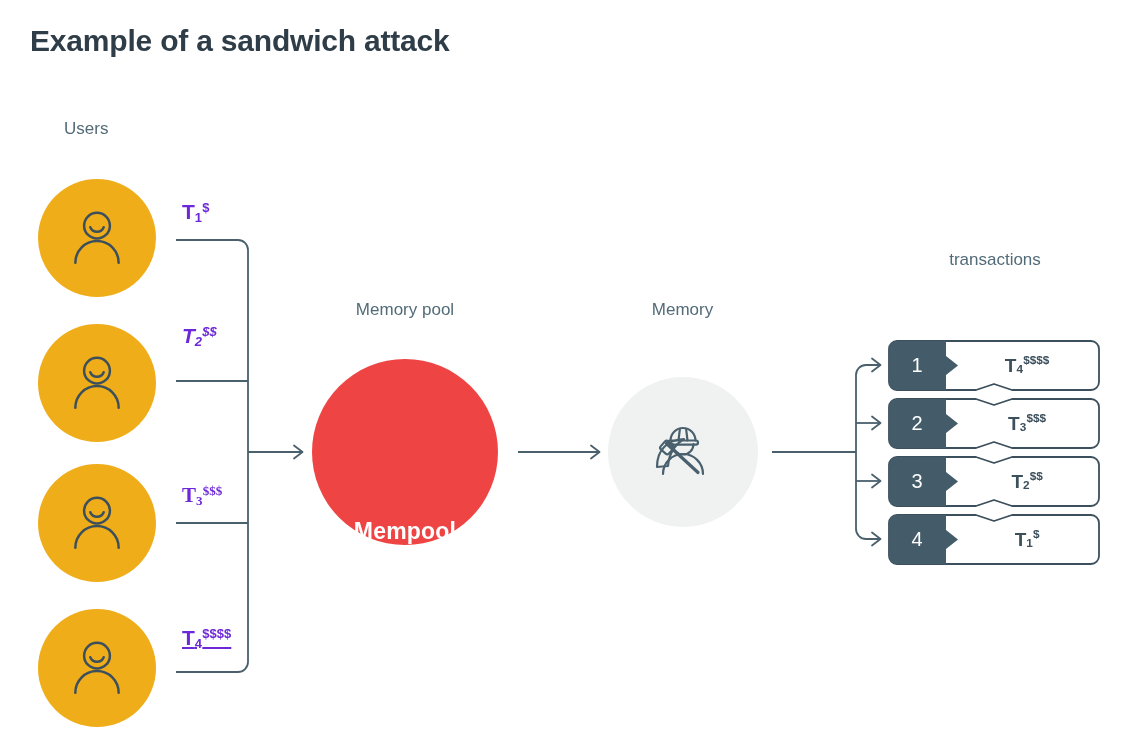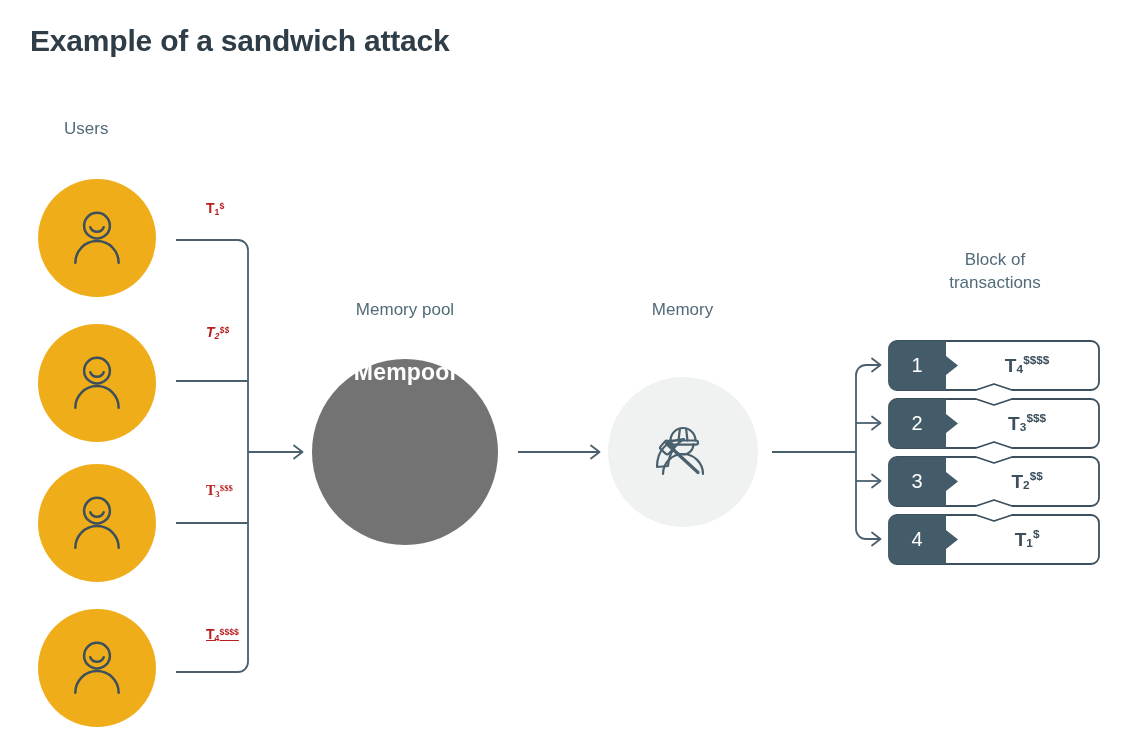--- a/index.html
+++ b/index.html
@@ -63,23 +63,23 @@
     height: 66px;
     display: block;
   }
 
   
   .mempool-circle {
     position: absolute;
     width: 186px;
     height: 186px;
     border-radius: 50%;
-    background: #737373;
+    background: #ef4444;
     display: flex;
-    align-items: flex-start;
+    align-items: flex-end;
     justify-content: center;
   }
   .mempool-text {
     color: #ffffff;
     font-size: 23px;
     font-weight: bold;
     letter-spacing: 0.2px;
   }
 
   
@@ -127,25 +127,24 @@
     justify-content: center;
     color: #3c4f5c;
     font-size: 19px;
     font-weight: bold;
     pointer-events: none;
   }
 
   
   .tx-label {
     position: absolute;
-    font-size: 14px;
-    font-weight: bold;
-    color: #b91c1c;
+    font-size: 21px;
+    font-weight: bold;
+    color: #6d28d9;
     white-space: nowrap;
-    margin-left: 24px;
   }
   .tx-label sub, .row-tx sub {
     font-size: 0.62em;
     font-weight: bold;
     vertical-align: baseline;
     position: relative;
     bottom: -0.22em;
   }
   .tx-label sup, .row-tx sup {
     font-size: 0.62em;
@@ -170,21 +169,20 @@
 
   <div class="page-title">Example of a sandwich attack</div>
 
   <div class="sec-label" style="left:64px; top:118px;text-align:right;">Users</div>
 
   <div class="sec-label center" style="left:305px; top:299px; width:200px;">Memory pool</div>
 
   <div class="sec-label center" style="left:605px; top:299px; width:155px;">Memory</div>
 
   <div class="sec-label center" style="left:905px; top:249px; width:180px;">
-    <div>Block of</div>
     <div>transactions</div>
   </div>
 
   <div class="avatar" style="left:38px; top:179px;">
     <svg viewBox="0 0 64 64">
       <circle cx="32" cy="20" r="12.5" fill="none" stroke="#3c4f5c" stroke-width="2.4"></circle>
       <path d="M25.5 21.5 a7 7 0 0 0 13 0" fill="none" stroke="#3c4f5c" stroke-width="2.4" stroke-linecap="round"></path>
       <path d="M11 56 a21 21 0 0 1 42 0" fill="none" stroke="#3c4f5c" stroke-width="2.4" stroke-linecap="round"></path>
     </svg>
   </div>

